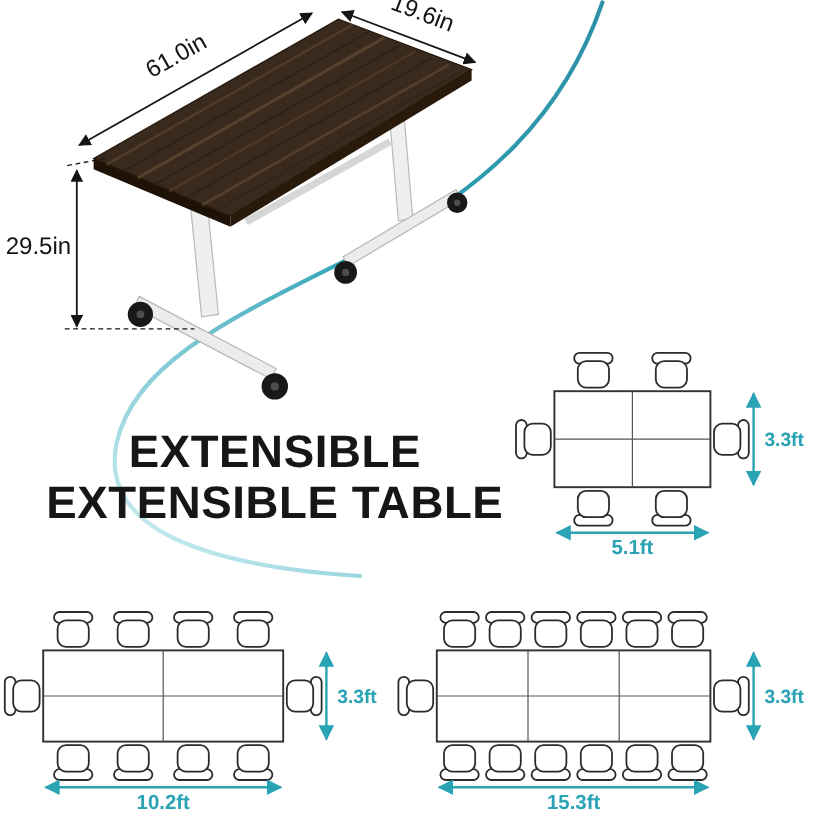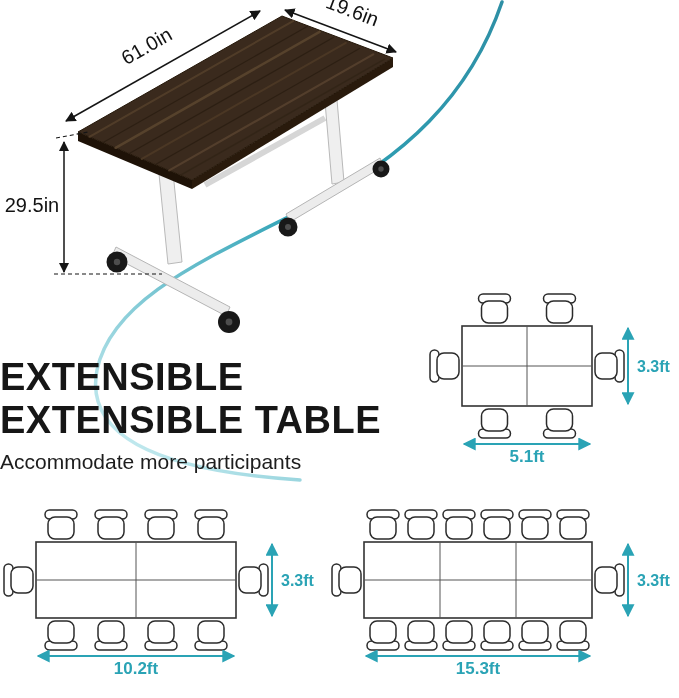--- a/index.html
+++ b/index.html
@@ -1,20 +1,20 @@
 <!DOCTYPE html>
 <html><head>
 <meta charset="utf-8">
 <style>
   html,body{margin:0;padding:0;background:#fff;}
   body{width:679px;height:698px;font-family:"Liberation Sans",sans-serif;overflow:hidden;}
   .page{position:relative;width:679px;height:698px;background:#fff;}
   .hero{position:absolute;left:0;top:0;z-index:1;}
   svg text{font-family:"Liberation Sans",sans-serif;}
-  .headline{position:absolute;left:0;top:356px;width:458px;text-align:left;color:#161616;z-index:2;}
+  .headline{position:absolute;left:0;top:356px;width:458px;text-align:center;color:#161616;z-index:2;}
   .headline .l1,.headline .l2{font-size:38px;font-weight:700;line-height:1.14;letter-spacing:.5px;white-space:nowrap;}
   .headline .subtitle{font-size:21px;font-weight:400;margin-top:7px;color:#1d1d1d;}
   .diagram{position:absolute;z-index:2;}
   #diagram-0{left:428px;top:292px;}
   #diagram-1{left:2px;top:508px;}
   #diagram-2{left:330px;top:508px;}
 </style>
 </head>
 <body>
 
@@ -86,21 +86,20 @@
       <line x1="64" y1="142" x2="64" y2="272" stroke-width="1.5" marker-start="url(#ab)" marker-end="url(#ab)"></line>
       <line x1="56" y1="138" x2="88" y2="132" stroke-width="1.1" stroke-dasharray="4 3"></line>
       <line x1="54" y1="274" x2="162" y2="274" stroke-width="1.1" stroke-dasharray="4 3"></line>
       <text x="32" y="212" text-anchor="middle" font-size="20" stroke="none">29.5in</text>
     </g>
   </svg>
 
   <div class="headline">
     <div class="l1">EXTENSIBLE</div>
     <div class="l2">EXTENSIBLE TABLE</div>
-    <div class="subtitle">Accommodate more participants</div>
   </div>
 
   <svg id="diagram-0" class="diagram" width="250" height="176" viewBox="0 0 250 176">
       <defs>
         <marker id="m0" viewBox="0 0 10 10" refX="9" refY="5" markerWidth="6.5" markerHeight="6.5" orient="auto-start-reverse">
           <path d="M0 0L10 5L0 10z" fill="#2AA3B5"></path>
         </marker>
       </defs>
       <g>
         <rect x="34" y="34" width="130" height="80" fill="#fff" stroke="#333" stroke-width="1.6"></rect>

